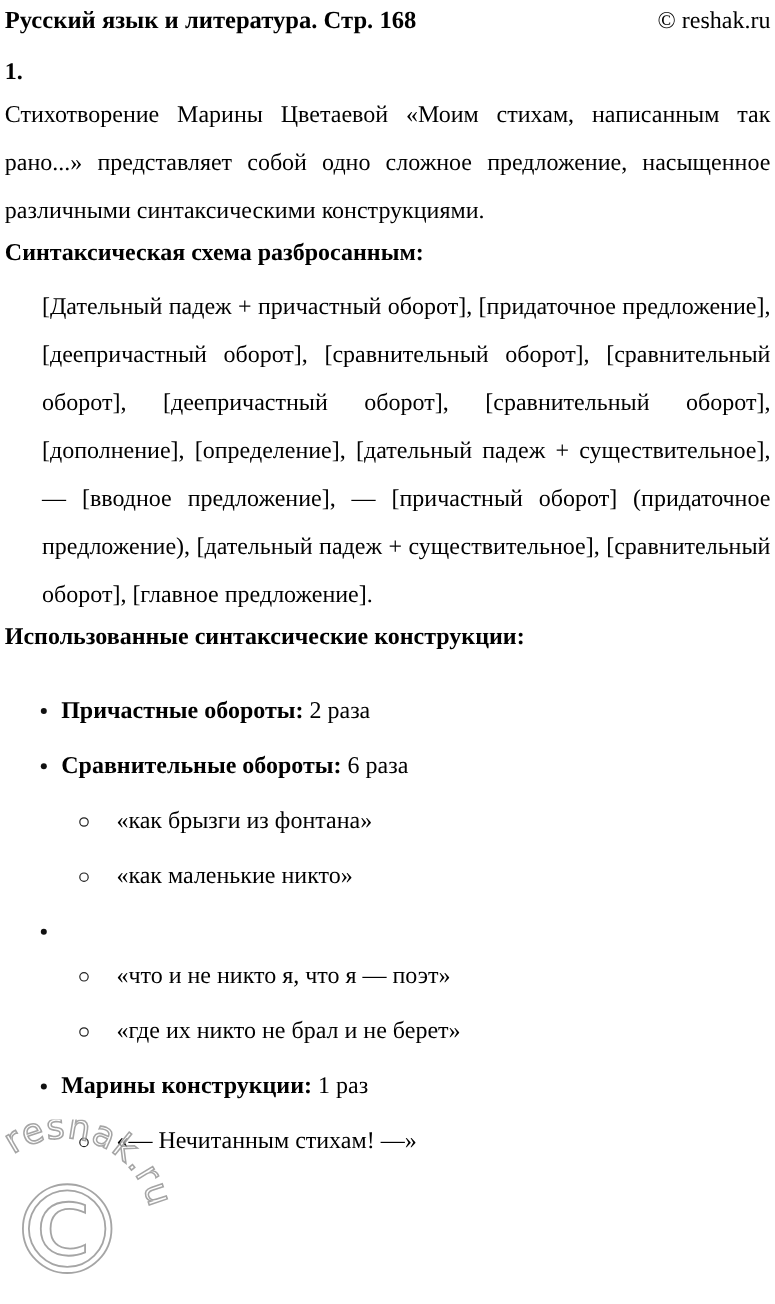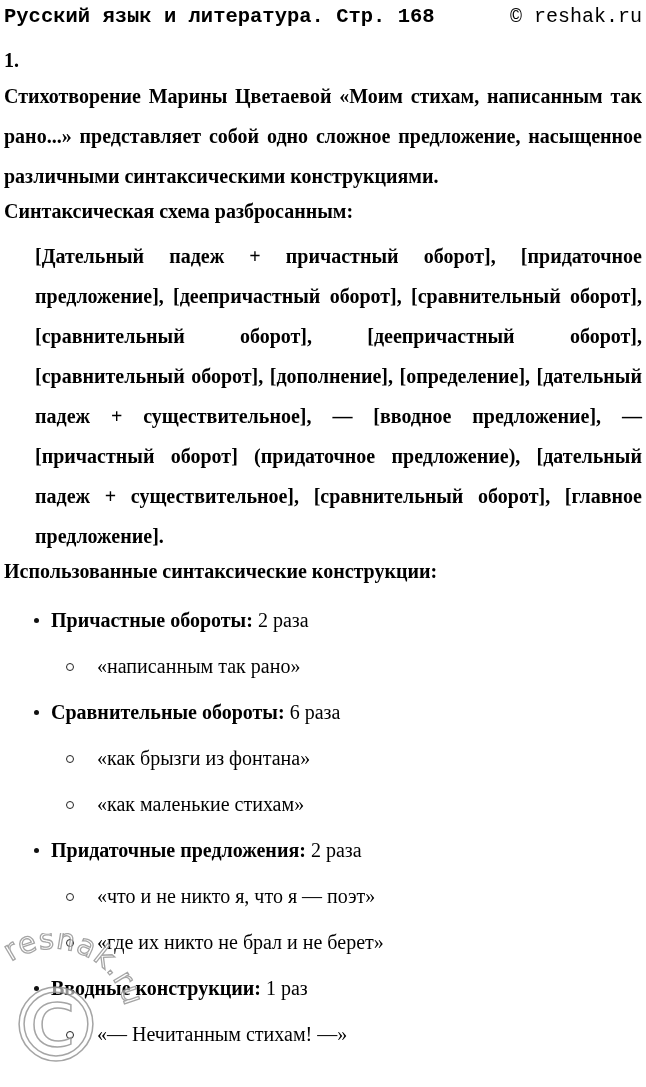--- a/index.html
+++ b/index.html
@@ -12,34 +12,33 @@
     font-size: 20px;
     position: relative;
   }
   .page { padding: 5px 4px 0 4px; position: relative; z-index: 1; }
 
   .doc-header {
     display: flex;
     justify-content: space-between;
     align-items: baseline;
     line-height: 24px;
-    font-family: Liberation Mono, monospace;
   }
   .doc-title { font-weight: bold; font-size: 20.5px; }
   .doc-copyright { font-weight: normal; }
 
   .task-number { font-weight: bold; margin-top: 19px; line-height: 24px; }
 
-  .para { text-align: justify; line-height: 40px; font-weight: bold; }
+  .para { text-align: justify; line-height: 40px; }
   .p1 { margin-top: 4px; }
   .p2 { margin-top: 13px; margin-left: 31px; }
 
   .h-bold { font-weight: bold; line-height: 24px; }
   .h-scheme { margin-top: 3px; }
-  .h-used { margin-top: 3px; margin-bottom: 25px; }
+  .h-used { margin-top: 3px; margin-bottom: 37px; }
 
   .li { display: flex; line-height: 24px; margin-bottom: 22px; }
   .li.l1 { margin-left: 30px; text-align: center; }
   .li.l1 .bullet {
     flex: none; width: 5px; height: 5px;
     background: #111; border-radius: 50%;
     margin: 10px 12px 0 0;
   }
   .li.l2 { margin-left: 62px; }
   .li.l2 .bullet {
@@ -75,54 +74,49 @@
   <div class="h-bold h-scheme">Синтаксическая схема разбросанным:</div>
 
   <div class="para p2">[Дательный падеж + причастный оборот], [придаточное предложение], [деепричастный оборот], [сравнительный оборот], [сравнительный оборот], [деепричастный оборот], [сравнительный оборот], [дополнение], [определение], [дательный падеж + существительное], — [вводное предложение], — [причастный оборот] (придаточное предложение), [дательный падеж + существительное], [сравнительный оборот], [главное предложение].</div>
 
   <div class="h-bold h-used">Использованные синтаксические конструкции:</div>
 
   <div class="li l1">
     <span class="bullet"></span>
     <span><span class="li-label">Причастные обороты:</span> <span>2 раза</span></span>
   </div>
-  <div class="li l2">
-    <span class="bullet"></span>
-    <span>«написанным так рано»</span>
-  </div>
 
   <div class="li l1">
     <span class="bullet"></span>
     <span><span class="li-label">Сравнительные обороты:</span> <span>6 раза</span></span>
   </div>
   <div class="li l2">
     <span class="bullet"></span>
     <span>«как брызги из фонтана»</span>
   </div>
   <div class="li l2">
     <span class="bullet"></span>
-    <span>«как маленькие стихам»</span>
+    <span>«как маленькие никто»</span>
   </div>
 
   <div class="li l1">
     <span class="bullet"></span>
-    <span><span class="li-label">Придаточные предложения:</span> <span>2 раза</span></span>
   </div>
   <div class="li l2">
     <span class="bullet"></span>
     <span>«что и не никто я, что я — поэт»</span>
   </div>
   <div class="li l2">
     <span class="bullet"></span>
     <span>«где их никто не брал и не берет»</span>
   </div>
 
   <div class="li l1">
     <span class="bullet"></span>
-    <span><span class="li-label">Вводные конструкции:</span> <span>1 раз</span></span>
+    <span><span class="li-label">Марины конструкции:</span> <span>1 раз</span></span>
   </div>
   <div class="li l2">
     <span class="bullet"></span>
     <span>«— Нечитанным стихам! —»</span>
   </div>
 
 </div>
 
 <svg class="watermark" width="172" height="154" viewBox="0 0 172 154" xmlns="http://www.w3.org/2000/svg">
   <defs>

